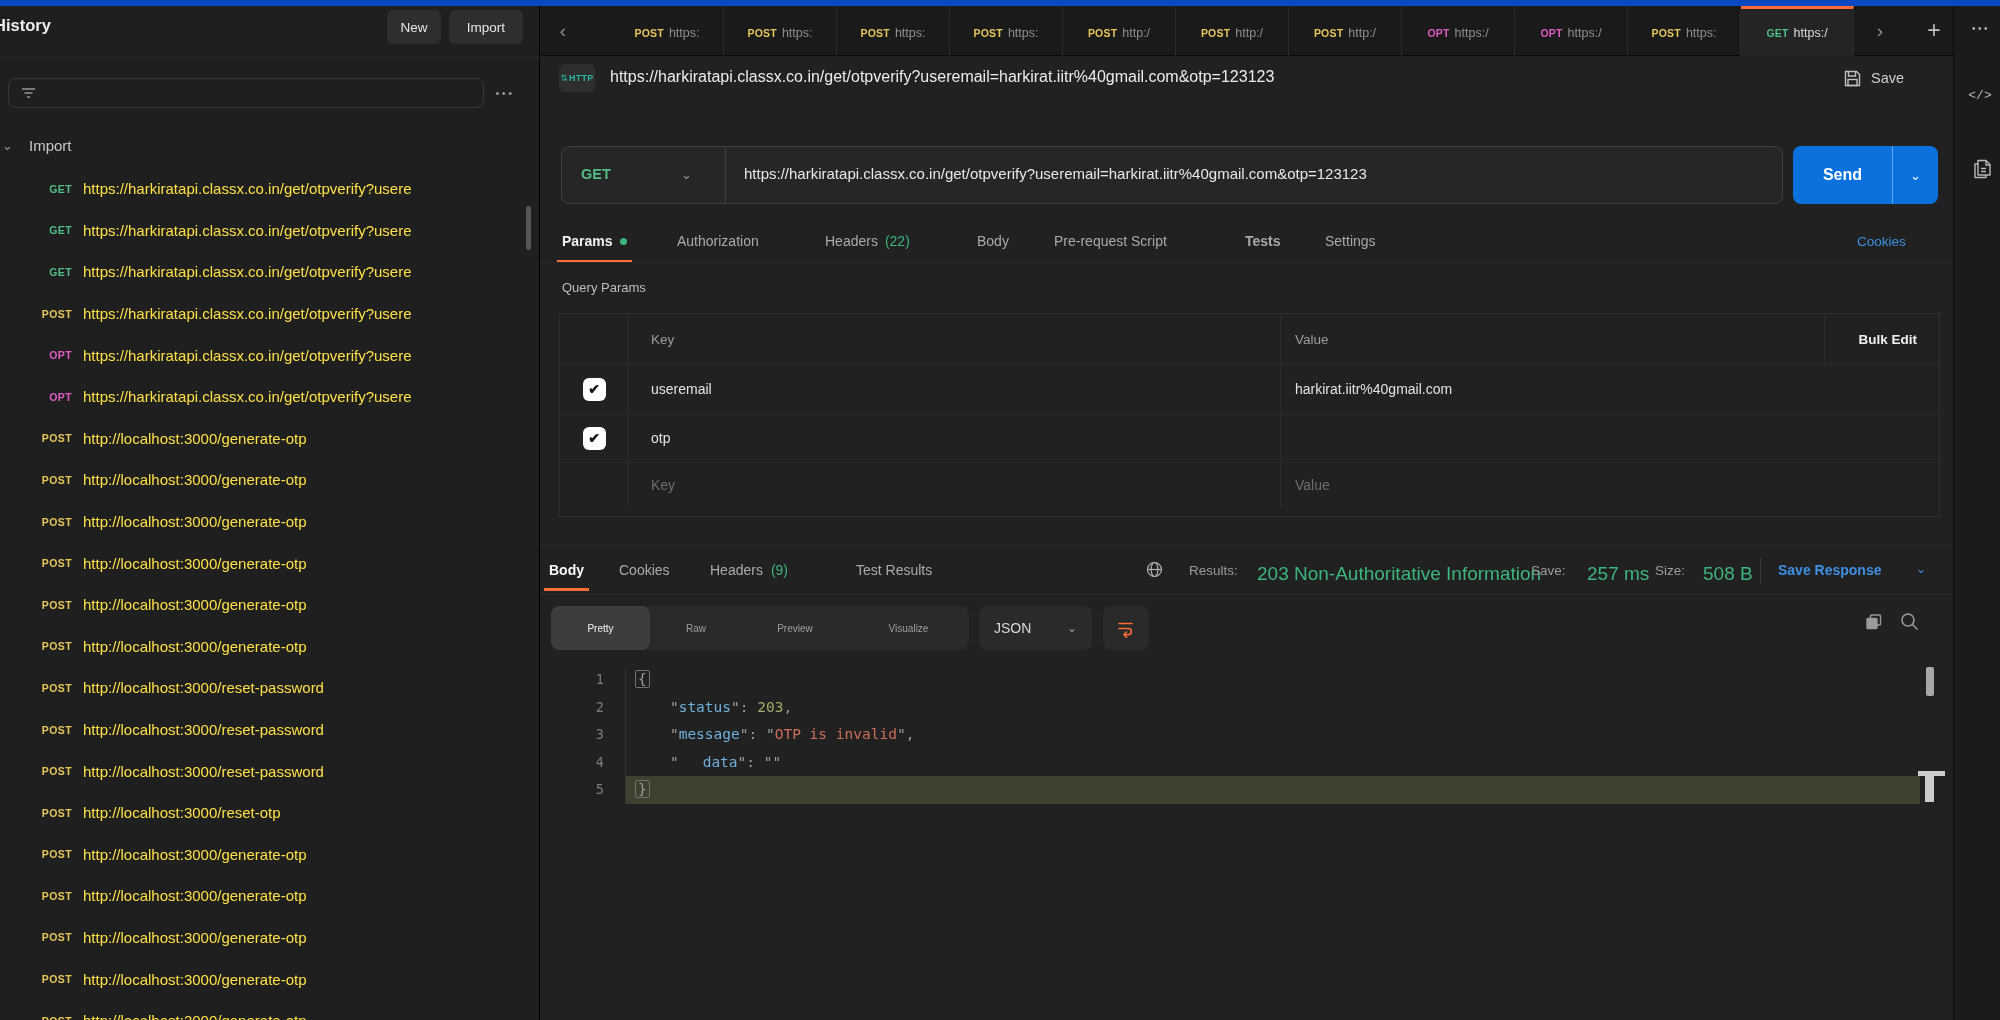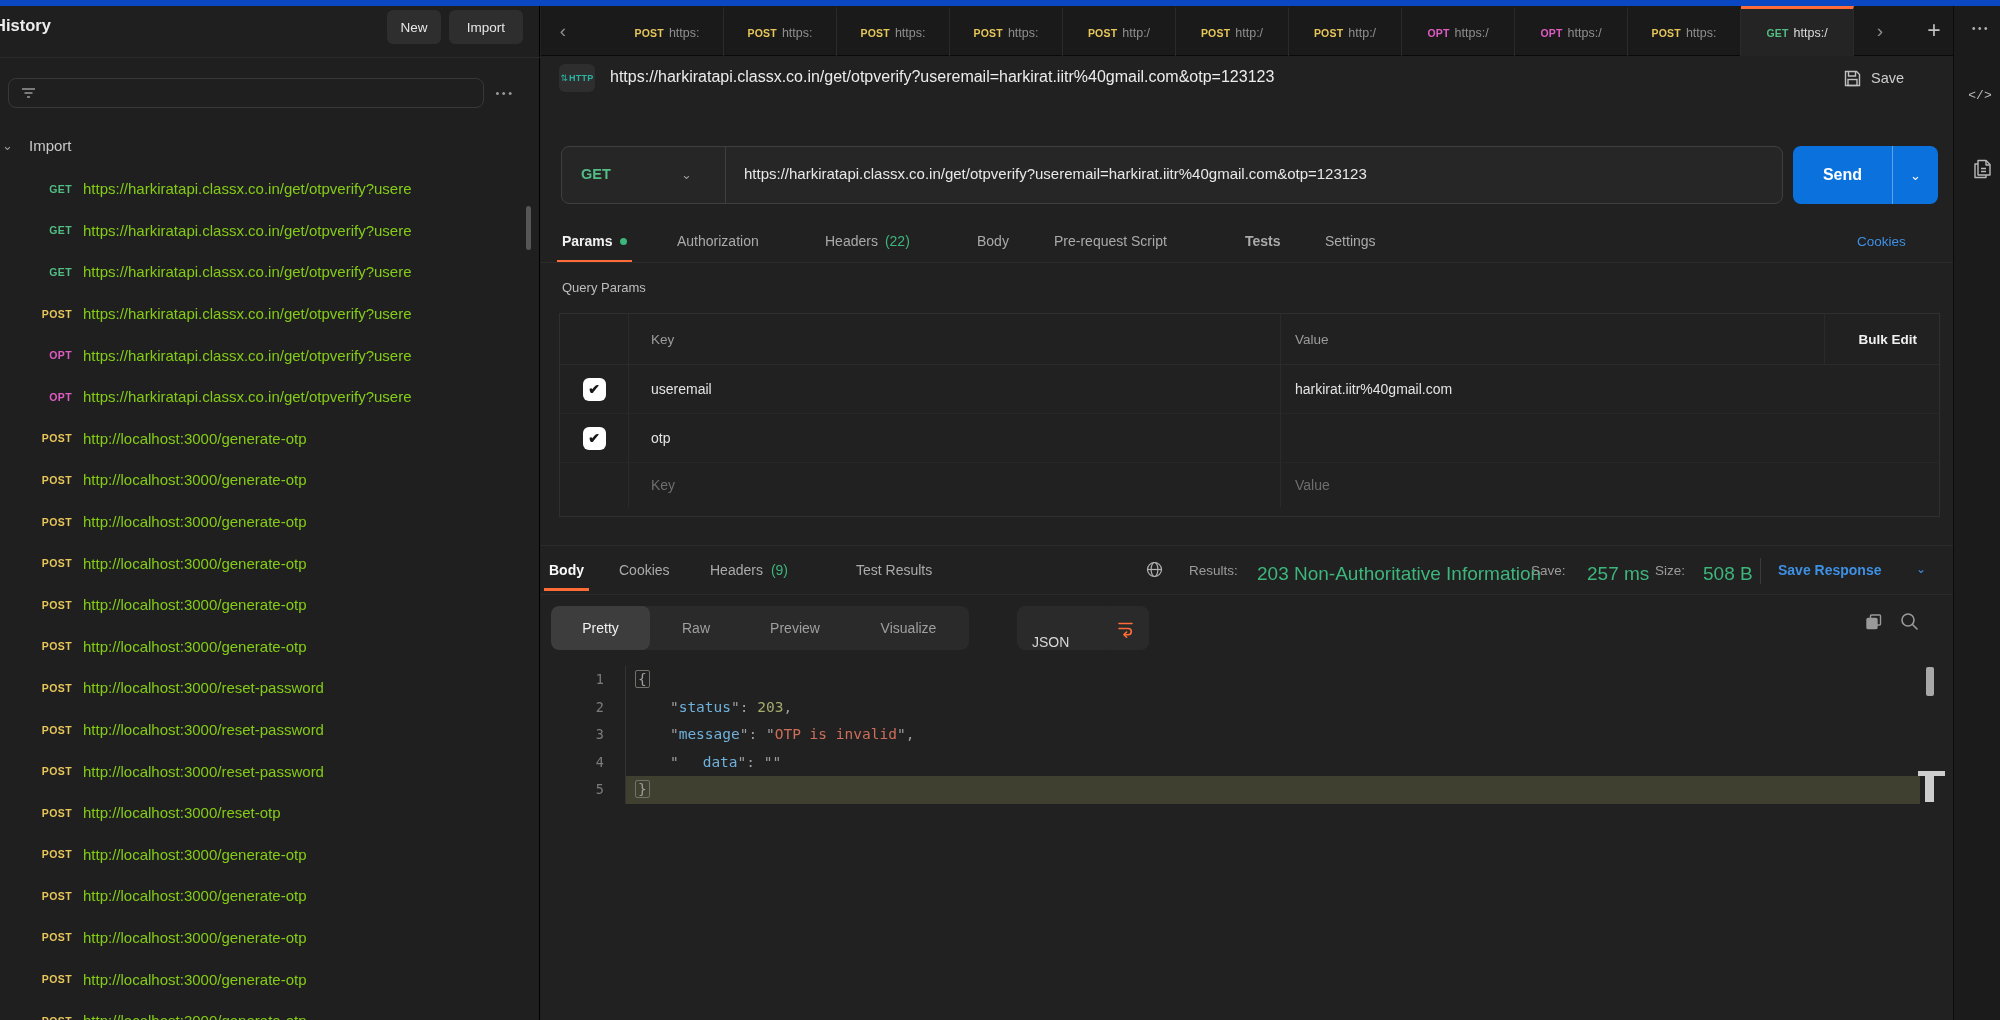--- a/index.html
+++ b/index.html
@@ -24,21 +24,21 @@
   #sb-hdr-div{left:0;top:57px;width:540px;height:1px;background:#2a2a2a}
   #filter-box{left:8px;top:78px;width:476px;height:30px;border:1px solid #383838;border-radius:8px;box-sizing:border-box;
               display:flex;align-items:center;padding-left:12px}
   #sb-dots{left:488px;top:78px;width:34px;height:30px;display:flex;align-items:center;justify-content:center;
            font-size:11px;letter-spacing:2.5px;color:#9a9a9a}
   #today-chev{left:2px;top:138px;font-size:13px;color:#9a9a9a}
   #today-label{left:29px;top:137px;font-size:15px;color:#c9c9c9}
   #history-list{left:0;top:168px;width:532px;height:852px;overflow:hidden}
   .sb-row{height:41.6px;display:flex;align-items:center}
   .sb-m{width:72px;flex:none;text-align:right;font-size:10.5px;font-weight:700;letter-spacing:.4px}
-  .sb-u{margin-left:11px;font-size:15px;color:#84cc16;white-space:nowrap;overflow:hidden}
+  .sb-u{margin-left:11px;font-size:15px;color:#fde047;white-space:nowrap;overflow:hidden}
   #sb-thumb{left:526px;top:206px;width:5px;height:44px;background:#565656;border-radius:2.5px}
 
   
   .chev-btn{top:16px;width:28px;height:30px;display:flex;align-items:center;justify-content:center;color:#8f8f8f;font-size:19px}
   #tab-back{left:549px}
   #tab-fwd{left:1866px}
   #tab-add{left:1919px;top:12px;width:30px;height:36px;display:flex;align-items:center;justify-content:center;color:#c2c2c2;font-size:23px}
   #tabs{left:611px;top:6px;height:50px;display:flex}
   .tab{width:113px;box-sizing:border-box;border-right:1px solid #2a2a2a;border-top:3px solid transparent;
        display:flex;align-items:center;justify-content:center;gap:5px;overflow:hidden;white-space:nowrap;padding:0 8px}
@@ -107,24 +107,24 @@
   .meta-val{top:563px;font-size:19px;color:var(--green)}
   #status-lbl{left:1189px}#status-val{left:1257px}
   #time-lbl{left:1531px}#time-val{left:1587px}
   #size-lbl{left:1655px}#size-val{left:1703px}
   #meta-div{left:1760px;top:558px;width:1px;height:26px;background:#3a3a3a}
   #save-resp{left:1778px;top:562px;font-size:14px;font-weight:600;color:var(--blue)}
   #save-resp-chev{left:1916px;top:562px;font-size:12px;color:var(--blue)}
 
   
   #modes{left:551px;top:606px;height:44px;background:#2a2a2a;border-radius:8px;display:flex;overflow:hidden}
-  .mode{display:flex;align-items:center;justify-content:center;font-size:14px;color:#9f9f9f}
+  .mode{display:flex;align-items:center;justify-content:center;font-size:10px;color:#9f9f9f}
   .mode.active{background:#3d3d3d;color:#f0f0f0;border-radius:8px}
-  #json-dd{left:1017px;top:606px;width:113px;height:44px;background:#2a2a2a;border-radius:8px;
-           display:flex;align-items:flex-end;justify-content:space-between;padding:0 15px;box-sizing:border-box}
+  #json-dd{left:979px;top:606px;width:113px;height:44px;background:#2a2a2a;border-radius:8px;
+           display:flex;align-items:center;justify-content:space-between;padding:0 15px;box-sizing:border-box}
   #json-label{font-size:14px;color:#d8d8d8}
   #json-chev{font-size:12px;color:#9a9a9a}
   #wrap-btn{left:1103px;top:606px;width:46px;height:44px;background:#2a2a2a;border-radius:8px;
             display:flex;align-items:center;justify-content:center}
   #copy-btn{left:1864px;top:612px}
   #search-btn{left:1899px;top:611px}
 
   
   #code-lines{left:541px;top:666px;width:1379px;font-family:"DejaVu Sans Mono",monospace;font-size:14.5px;
               line-height:27.5px;color:#9d9d9d}

